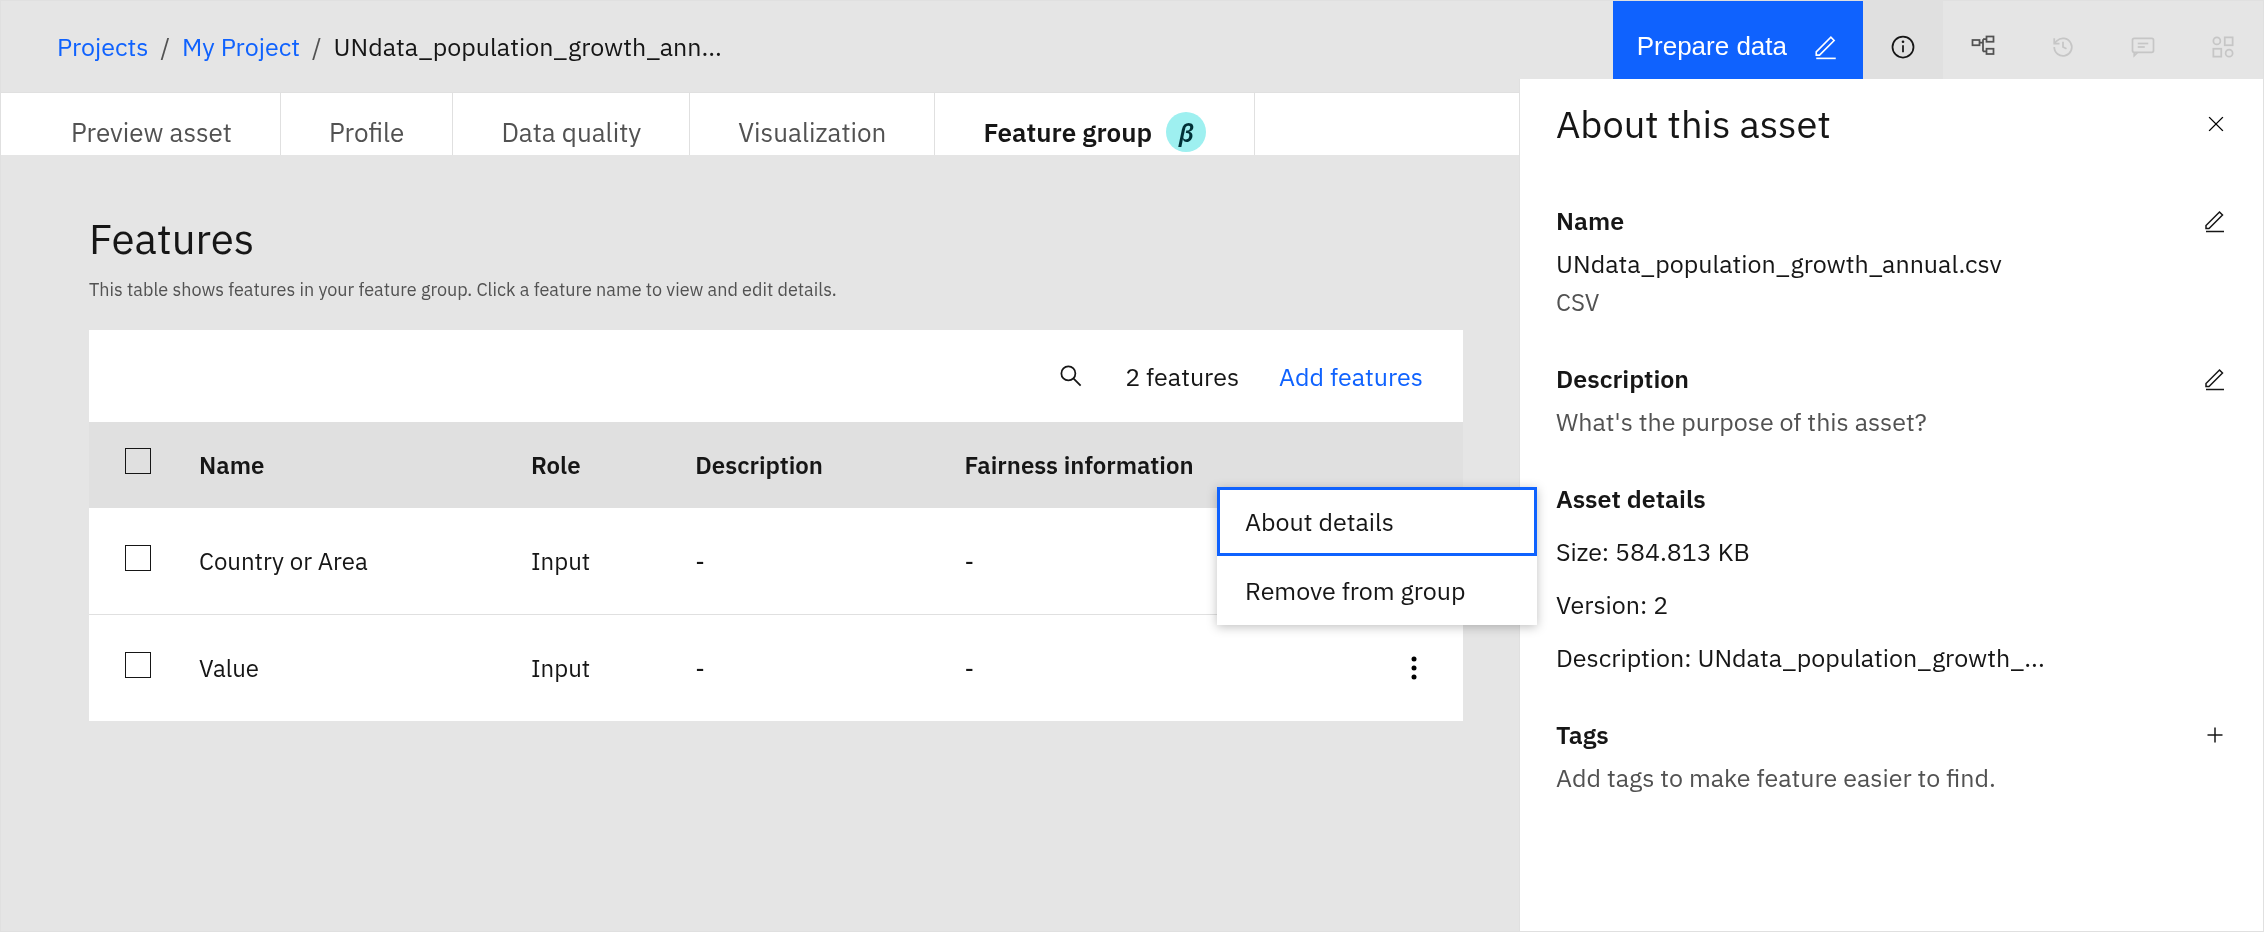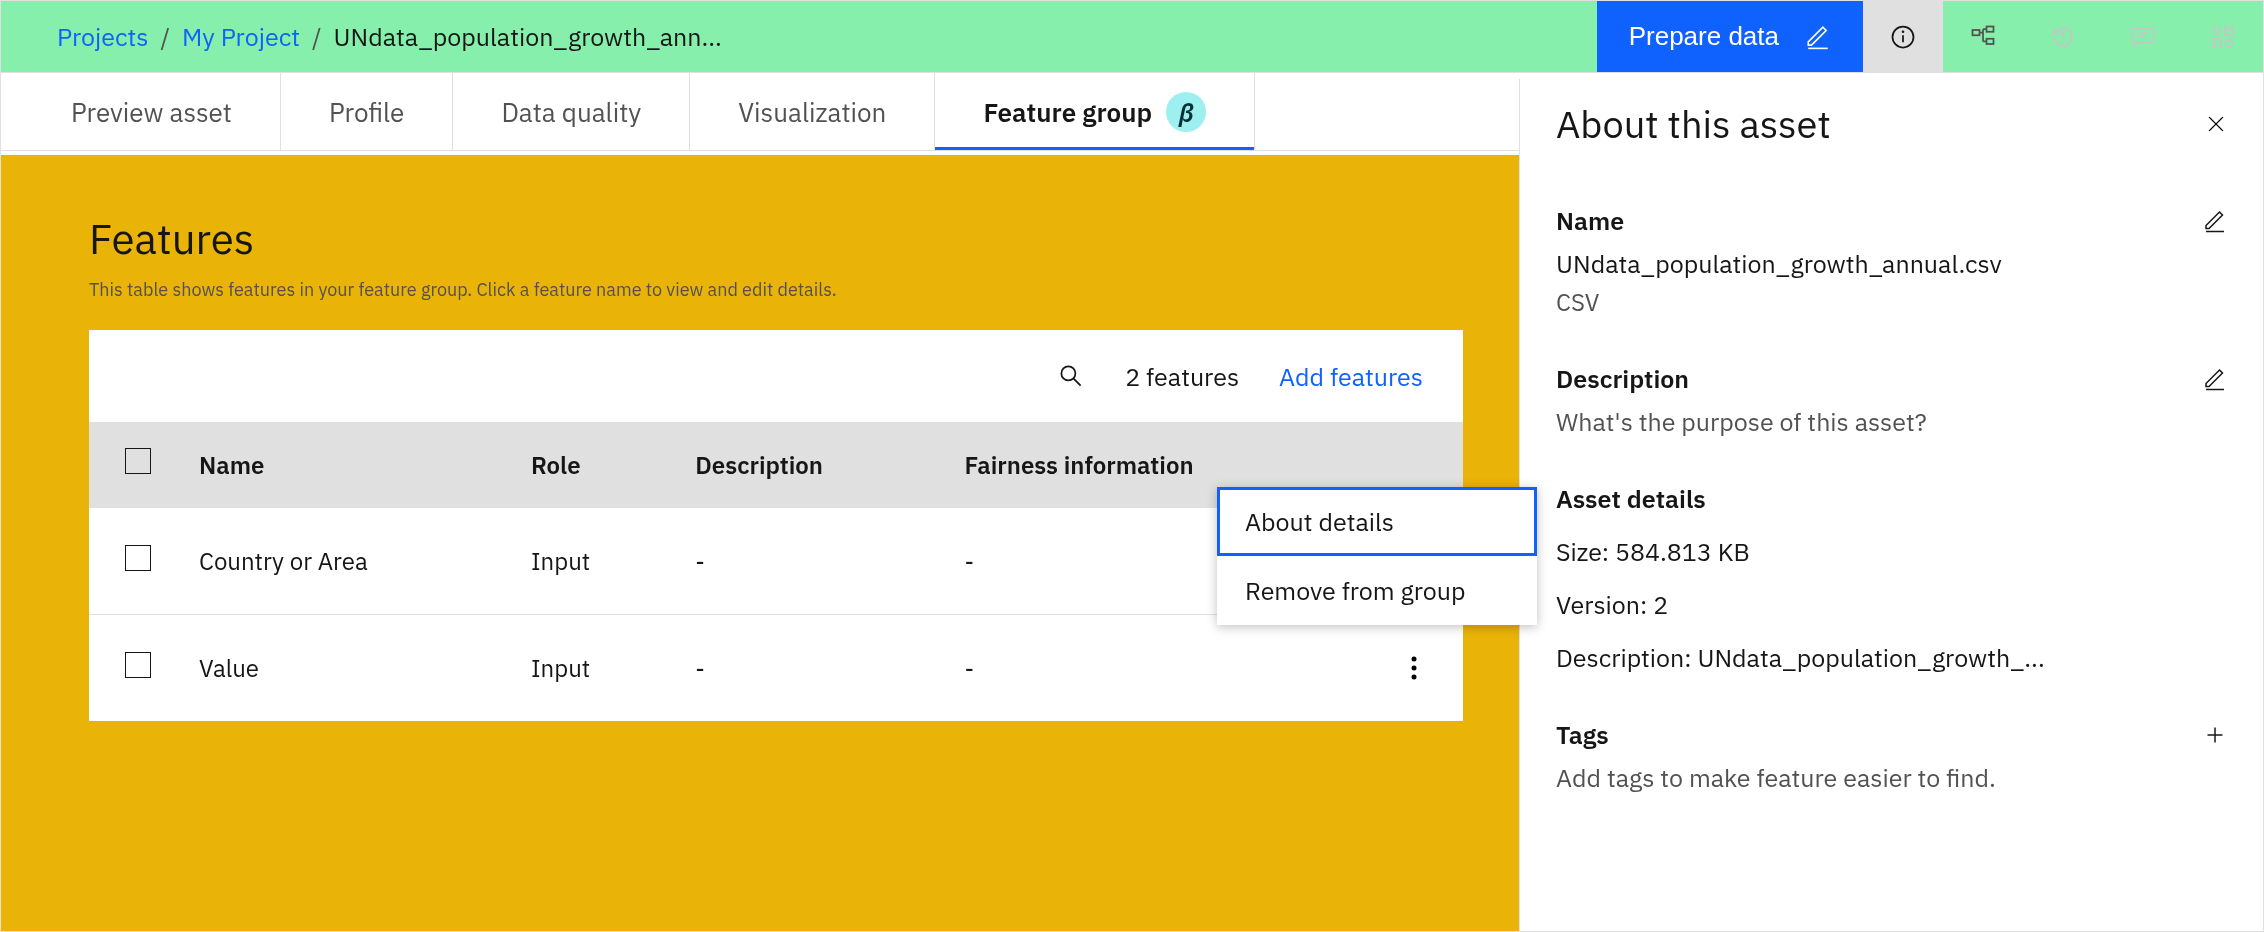--- a/index.html
+++ b/index.html
@@ -11,43 +11,43 @@
     height: 932px;
     position: relative;
     overflow: hidden;
     border: 1px solid #e0e0e0;
   }
 
   
   .topbar {
     display: flex;
     align-items: stretch;
-    height: 72px;
+    height: 92px;
     border-bottom: 1px solid #e0e0e0;
-    background: #86efac;
+    background: #e5e5e5;
   }
   .breadcrumbs {
     display: flex;
     align-items: center;
     flex: 1;
     padding-left: 56px;
     font-size: 25px;
     gap: 12px;
   }
   .breadcrumbs a { color: #0f62fe; text-decoration: none; }
   .breadcrumbs .slash { color: #525252; }
   .breadcrumbs .current { color: #161616; }
   .prepare-btn {
     display: flex;
     align-items: center;
     gap: 26px;
     background: #0f62fe;
     color: #fff;
     font-size: 26px;
-    padding: 0 32px;
+    padding: 0 24px;
     border: none;
     cursor: pointer;
   }
   .topicons {
     display: flex;
     align-items: stretch;
   }
   .topicon {
     width: 80px;
     display: flex;
@@ -113,21 +113,21 @@
   }
 
   
   .body {
     display: flex;
     position: absolute;
     top: 154px; bottom: 0; left: 0; right: 0;
   }
   .main {
     flex: 1;
-    background: #eab308;
+    background: #e5e5e5;
     padding: 56px 56px 0 88px;
     overflow: hidden;
   }
   .main h1 {
     font-size: 42px;
     font-weight: 400;
     margin-bottom: 12px;
   }
   .main .subtitle {
     font-size: 18px;

